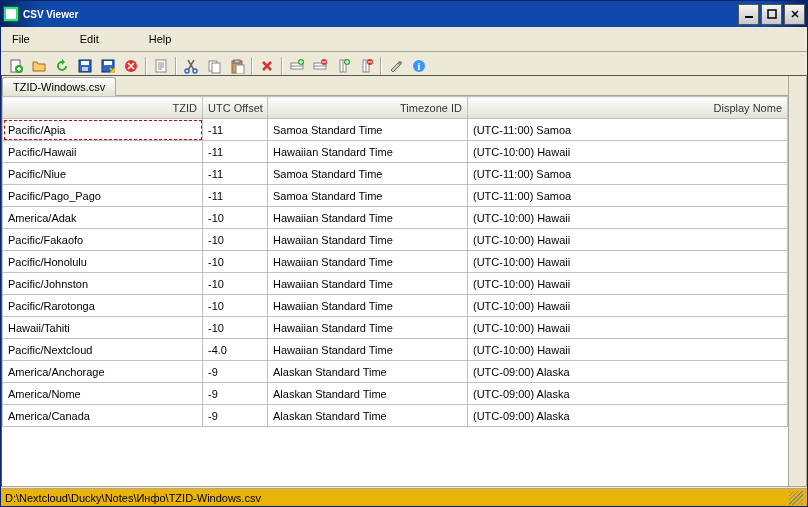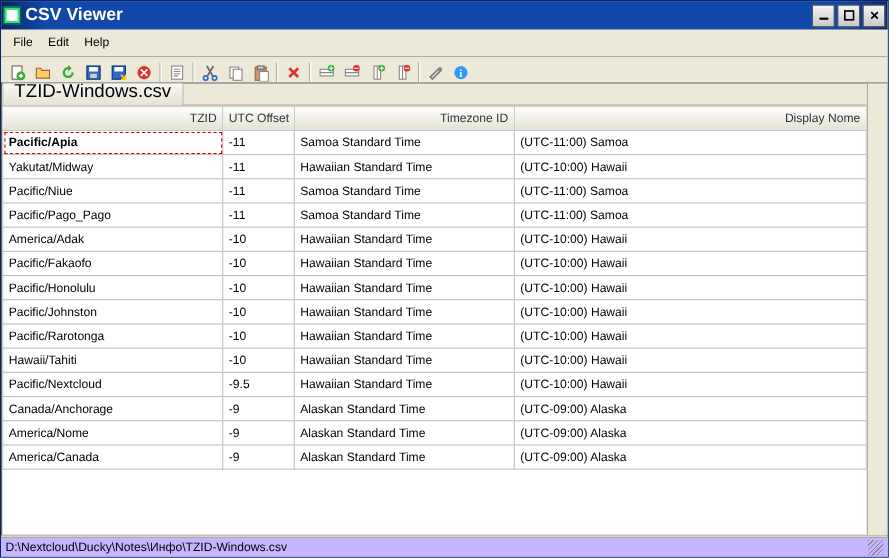--- a/index.html
+++ b/index.html
@@ -1,45 +1,45 @@
 <!DOCTYPE html>
 <html><head>
 <meta charset="utf-8">
 <style>
 * { box-sizing: border-box; margin: 0; padding: 0; }
 body { font-family: Tahoma, Arial, sans-serif; font-size: 11px; background: #ece9d8; overflow: hidden; width: 808px; height: 507px; border: 1px solid #0a246a; }
 .titlebar { background: linear-gradient(to bottom, #0a246a 0%, #3a6ea5 5%, #0a246a 100%); background: #0054e3; background: linear-gradient(to right, #0a246a, #a6caf0); background: linear-gradient(to right, #0a246a 0%, #3a6ea5 100%); height: 26px; display: flex; align-items: center; padding: 0 2px; color: white; }
 .titlebar { background: linear-gradient(to bottom, #3c7fb1, #2a5a8a); background:#0a246a; background: linear-gradient(to right,#082567,#1049a9 5%,#1049a9 95%,#082567); }
 .titlebar .app-icon { width: 16px; height: 16px; margin-right: 4px; background: #3d8; border:1px solid #063; display:inline-block; position:relative; }
 .titlebar .app-icon::before{content:"";position:absolute;left:2px;top:2px;right:2px;bottom:2px;background:#fff;}
-.titlebar-text { font-weight: bold; font-size: 16px; flex: 1; }
+.titlebar-text { font-weight: bold; font-size: 10px; flex: 1; }
 .win-btns { display: flex; gap: 2px; }
 .win-btn { width: 21px; height: 21px; background: linear-gradient(to bottom,#f5f5f5,#c8c8c8); border:1px solid #555; display:flex; align-items:center; justify-content:center; font-family: Marlett, Arial; font-size:10px; color:#000; cursor:default;}
 .win-btn.close{}
-.menubar { background:#ece9d8; height:20px; display:flex; align-items:center; padding:12px 4px; border-bottom:1px solid #aca899;}
+.menubar { background:#ece9d8; height:20px; display:flex; align-items:center; padding:12px 4px; border-bottom:1px solid #aca899;gap:36px;}
 .menubar span { padding:2px 7px; cursor:default;}
 .toolbar { background:#ece9d8; height:28px; display:flex; align-items:center; padding:2px 4px; gap:1px; border-bottom:1px solid #aca899;}
 .tb-btn { width:22px; height:22px; display:flex; align-items:center; justify-content:center; cursor:default; border:1px solid transparent;}
 .tb-sep { width:6px; height:22px; position:relative;}
 .tb-sep::before{content:"";position:absolute;left:2px;top:2px;bottom:2px;width:1px;background:#aca899;}
 .tb-sep::after{content:"";position:absolute;left:3px;top:2px;bottom:2px;width:1px;background:#fff;}
 svg { display:block; }
 .content { position:absolute; top:75px; left:1px; right:1px; bottom:20px; background:#fff; border:1px inset #aca899; display:flex;}
 .grid-wrap{flex:1; overflow:hidden; display:flex; flex-direction:column;}
 .tabrow{height:20px; background:#ece9d8; border-bottom:1px solid #aca899; display:flex; align-items:flex-end;}
-.tab{ padding:3px 10px; background:#ece9d8; border:1px solid #aca899; border-bottom:none; border-radius:3px 3px 0 0; font-size:17px; position:relative; top:1px; background:linear-gradient(to bottom,#fdfdfd,#e4e2d5);}
+.tab{ padding:3px 10px; background:#ece9d8; border:1px solid #aca899; border-bottom:none; border-radius:3px 3px 0 0; font-size:11px; position:relative; top:1px; background:linear-gradient(to bottom,#fdfdfd,#e4e2d5);}
 .grid-scroll{flex:1; overflow:auto; scrollbar-width:auto;}
 table { border-collapse:collapse; width:100%; table-layout:fixed;}
 th,td { border:1px solid #c0c0c0; padding:3px 5px; text-align:left; font-size:11px; white-space:nowrap; overflow:hidden;}
 thead th { background:linear-gradient(to bottom,#fdfdfd,#e4e2d5); font-weight:normal; height:22px; color:#333; position:sticky; top:0;text-align:right;}
 .col0{width:200px;} .col1{width:65px;} .col2{width:200px;} .col3{width:auto;}
 tbody tr td{height:22px;}
-.sel-cell{outline:1px dashed #c00; outline-offset:-2px;font-weight:bold;}
+.sel-cell{outline:1px dashed #c00; outline-offset:-2px;}
 .right-gutter{width:18px; background:#ece9d8; border-left:1px solid #aca899;}
-.statusbar{position:absolute; left:1px; right:1px; bottom:1px; height:18px; background:#c4b5fd; border-top:1px solid #aca899; padding:2px 4px; font-size:11px; display:flex; align-items:center;text-align:right;}
+.statusbar{position:absolute; left:1px; right:1px; bottom:1px; height:18px; background:#eab308; border-top:1px solid #aca899; padding:2px 4px; font-size:11px; display:flex; align-items:center;text-align:right;}
 .statusbar .grip{margin-left:auto; width:14px; height:14px; background:repeating-linear-gradient(135deg,#888 0 1px,transparent 1px 3px);}
 </style>
 </head>
 <body>
 
 <div class="titlebar">
   <span class="app-icon"></span>
   <span class="titlebar-text">CSV Viewer</span>
   <div class="win-btns">
     <div class="win-btn">
@@ -242,21 +242,21 @@
             </tr>
           </thead>
         <tbody id="tbody">
             <tr>
               <td class="sel-cell">Pacific/Apia</td>
               <td>-11</td>
               <td>Samoa Standard Time</td>
               <td>(UTC-11:00) Samoa</td>
             </tr>
             <tr>
-              <td>Yakutat/Midway</td>
+              <td>Pacific/Hawaii</td>
               <td>-11</td>
               <td>Hawaiian Standard Time</td>
               <td>(UTC-10:00) Hawaii</td>
             </tr>
             <tr>
               <td>Pacific/Niue</td>
               <td>-11</td>
               <td>Samoa Standard Time</td>
               <td>(UTC-11:00) Samoa</td>
             </tr>
@@ -297,26 +297,26 @@
               <td>(UTC-10:00) Hawaii</td>
             </tr>
             <tr>
               <td>Hawaii/Tahiti</td>
               <td>-10</td>
               <td>Hawaiian Standard Time</td>
               <td>(UTC-10:00) Hawaii</td>
             </tr>
             <tr>
               <td>Pacific/Nextcloud</td>
-              <td>-9.5</td>
-              <td>Hawaiian Standard Time</td>
-              <td>(UTC-10:00) Hawaii</td>
-            </tr>
-            <tr>
-              <td>Canada/Anchorage</td>
+              <td>-4.0</td>
+              <td>Hawaiian Standard Time</td>
+              <td>(UTC-10:00) Hawaii</td>
+            </tr>
+            <tr>
+              <td>America/Anchorage</td>
               <td>-9</td>
               <td>Alaskan Standard Time</td>
               <td>(UTC-09:00) Alaska</td>
             </tr>
             <tr>
               <td>America/Nome</td>
               <td>-9</td>
               <td>Alaskan Standard Time</td>
               <td>(UTC-09:00) Alaska</td>
             </tr>

